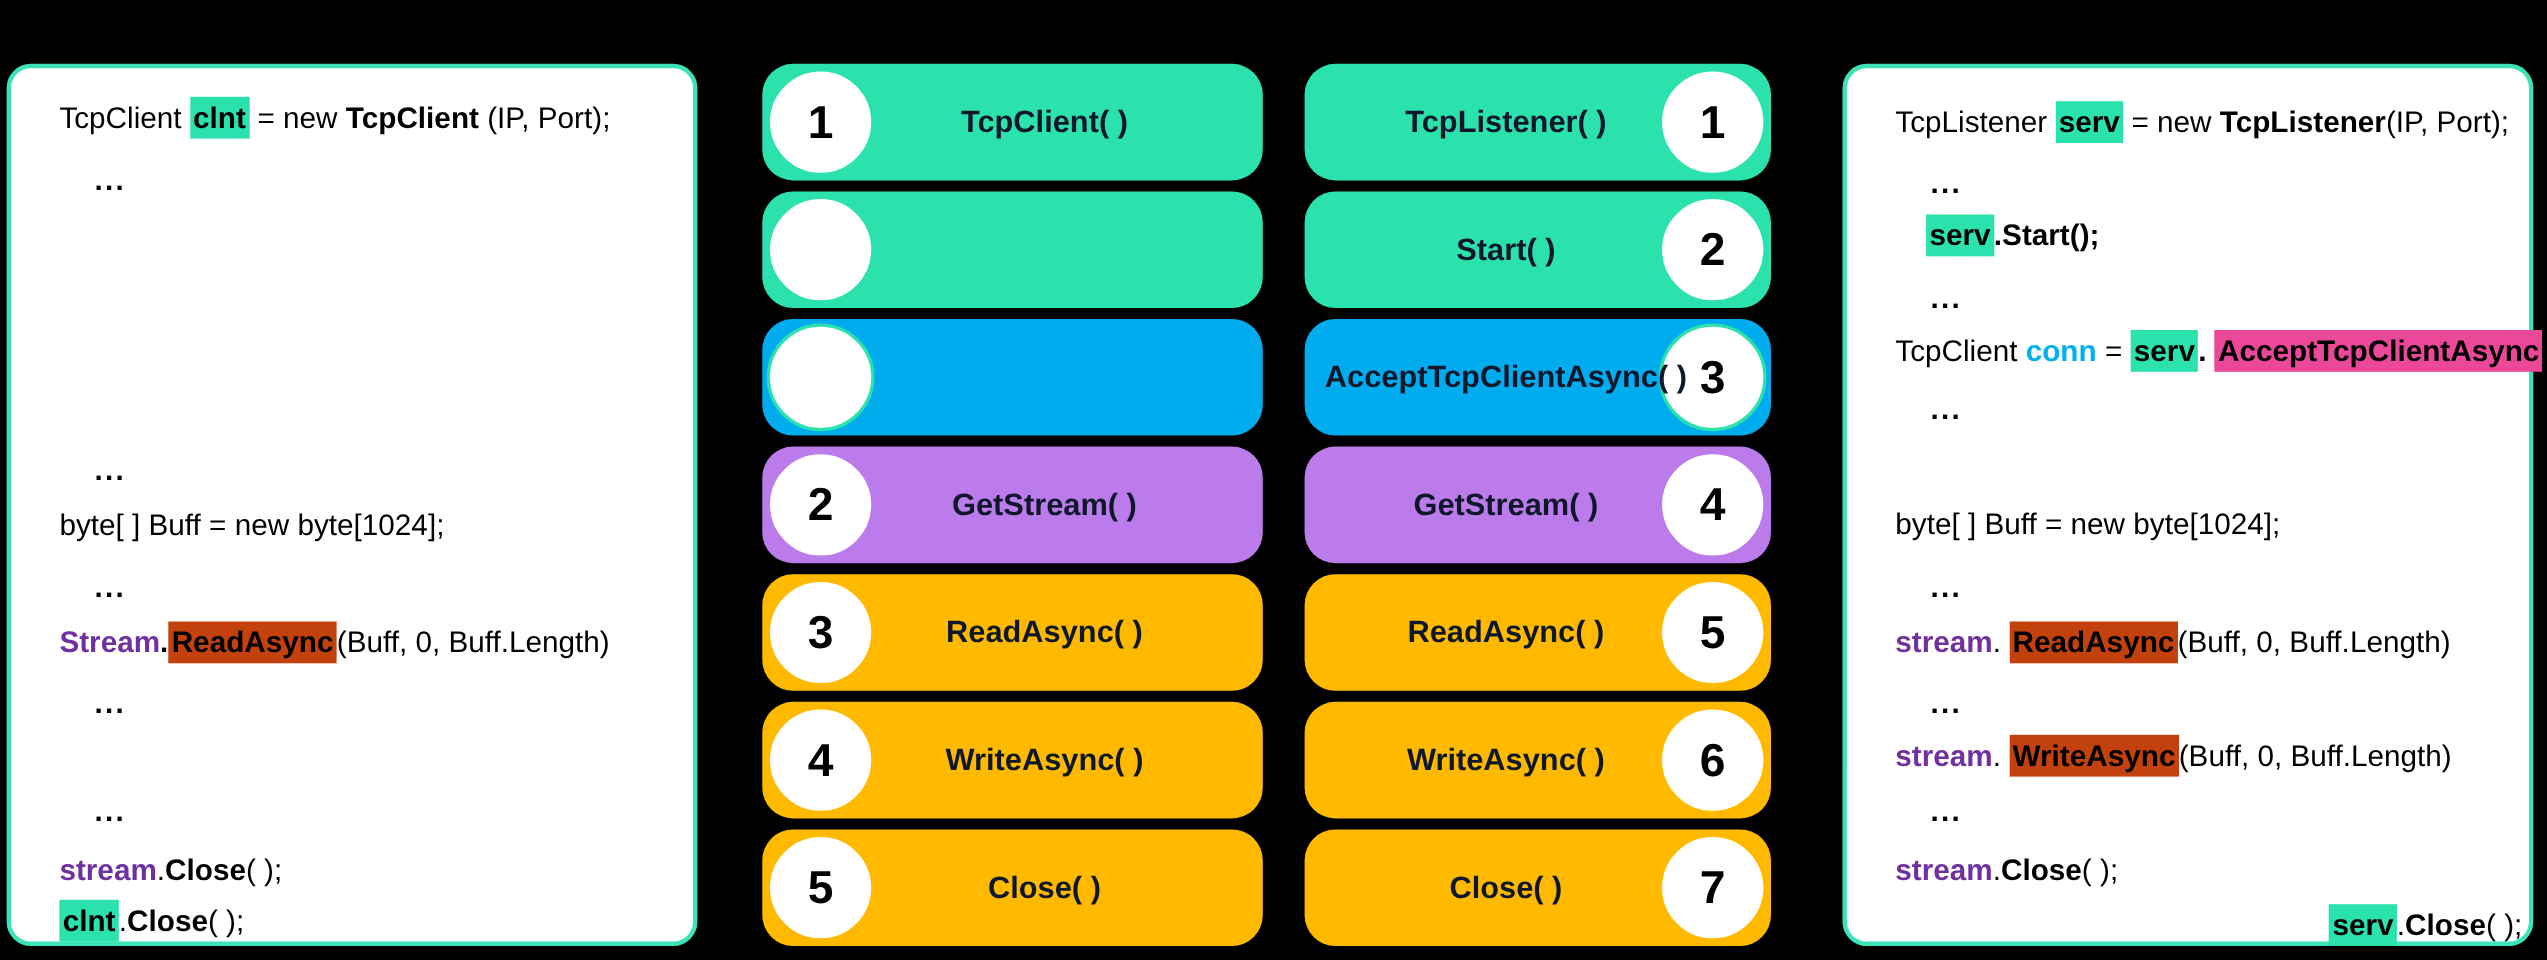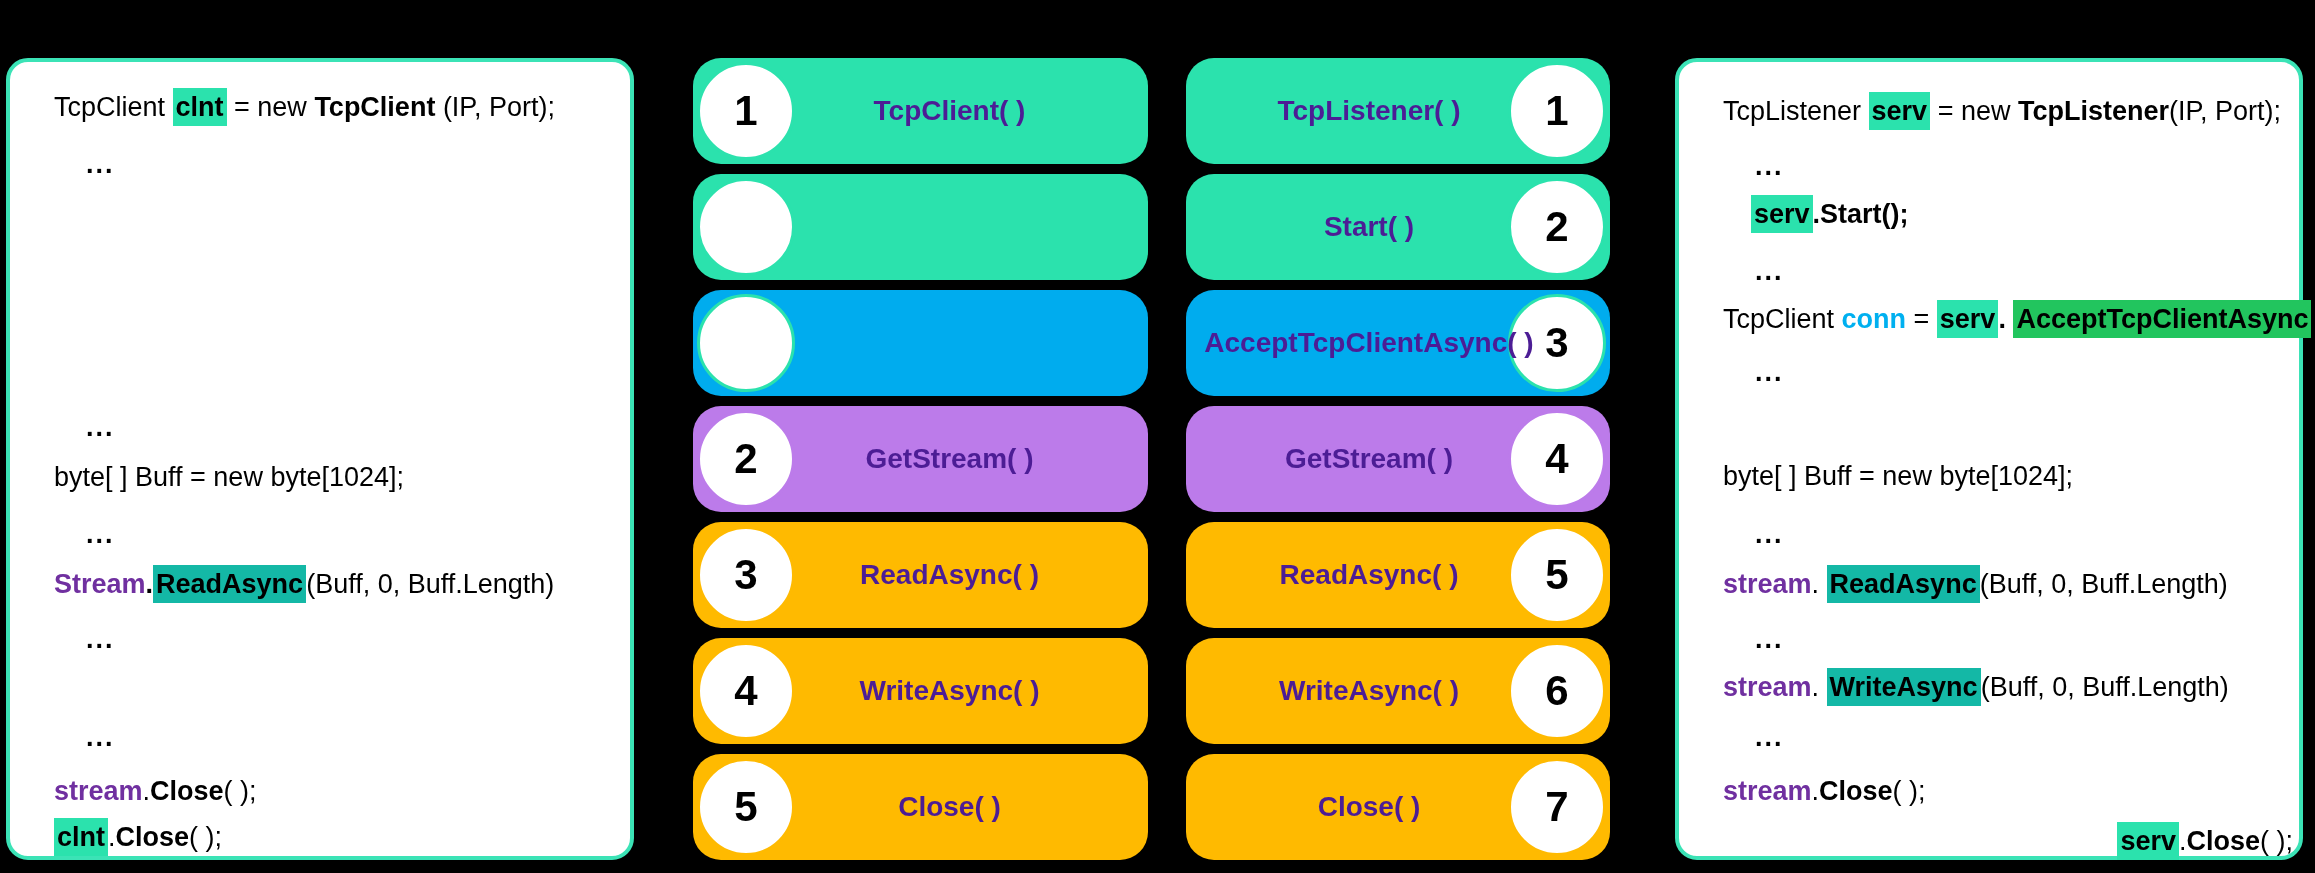--- a/index.html
+++ b/index.html
@@ -17,42 +17,42 @@
   .code-line{
     position:absolute;left:44px;right:6px;
     font-size:27px;line-height:34px;white-space:nowrap;color:#000;
   }
   .code-line.ellipsis{left:76px;font-weight:bold;letter-spacing:2px;}
   .seg-p{color:#000;}
   .seg-b{color:#000;font-weight:bold;}
   .seg-pu{color:#7030a0;font-weight:bold;}
   .seg-bl{color:#00b0f0;font-weight:bold;}
   .seg-hg{background:#2be2ad;color:#000;font-weight:bold;padding:4px 3px;}
-  .seg-hy{background:#14b8a6;color:#000;font-weight:bold;padding:4px 3px;}
-  .seg-hc{background:#22c55e;color:#000;font-weight:bold;padding:4px 3px;}
+  .seg-hy{background:#c2410c;color:#000;font-weight:bold;padding:4px 3px;}
+  .seg-hc{background:#ec4899;color:#000;font-weight:bold;padding:4px 3px;}
 
   
   .pill-col{position:absolute;top:58px;display:flex;flex-direction:column;gap:10px;}
   .pill-col.client{left:693px;width:455px;}
   .pill-col.server{left:1186px;width:424px;}
   .pill{
     position:relative;height:106px;border-radius:28px;flex:0 0 auto;
   }
   .circle{
     position:absolute;top:4px;width:98px;height:98px;border-radius:50%;
     background:#fff;border:3px solid;box-sizing:border-box;
     display:flex;align-items:center;justify-content:center;
     font-size:42px;font-weight:bold;color:#000;
   }
   .side-left .circle{left:4px;}
   .side-right .circle{right:4px;}
   .pill-label{
     position:absolute;top:0;bottom:0;
     display:flex;align-items:center;justify-content:center;
-    font-size:28px;font-weight:bold;color:#4c1d95;white-space:nowrap;
+    font-size:28px;font-weight:bold;color:#0f172a;white-space:nowrap;
   }
   .side-left .pill-label{left:72px;right:14px;}
   .side-right .pill-label{left:14px;right:72px;}
 </style>
 </head>
 <body>
 
 <div class="stage">
   <section class="code-panel left" id="client-panel">
       <div class="code-line" style="top: 28px;"><span class="seg-p">TcpClient </span><span class="seg-hg">clnt</span><span class="seg-p"> = new </span><span class="seg-b">TcpClient</span><span class="seg-p"> (IP, Port);</span></div>

